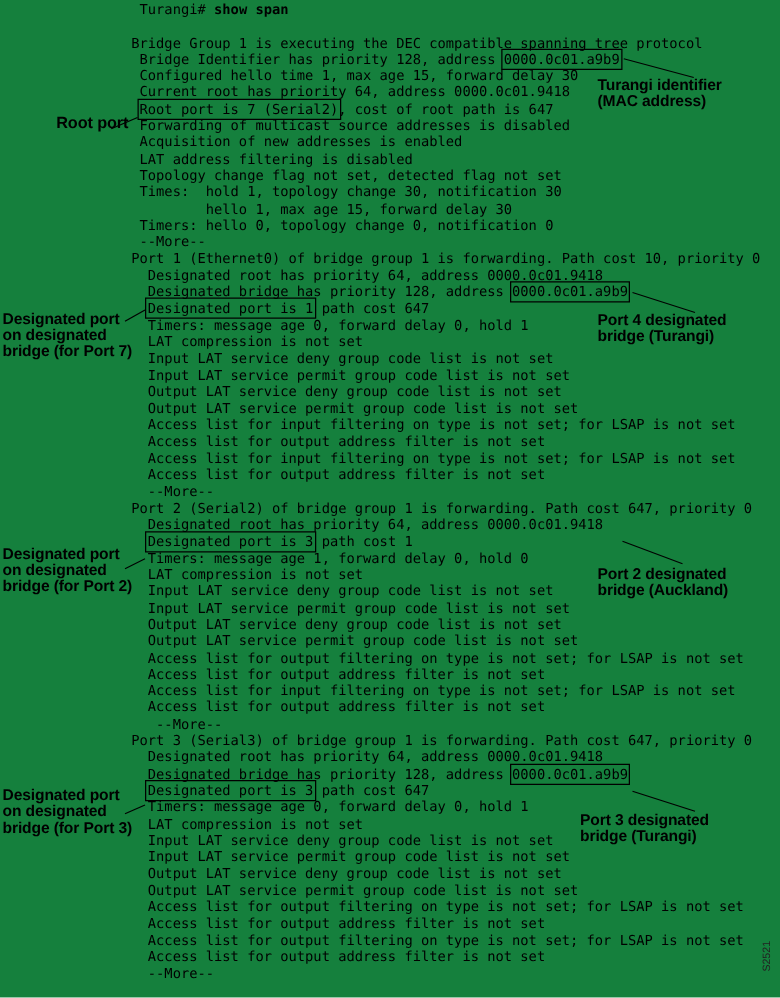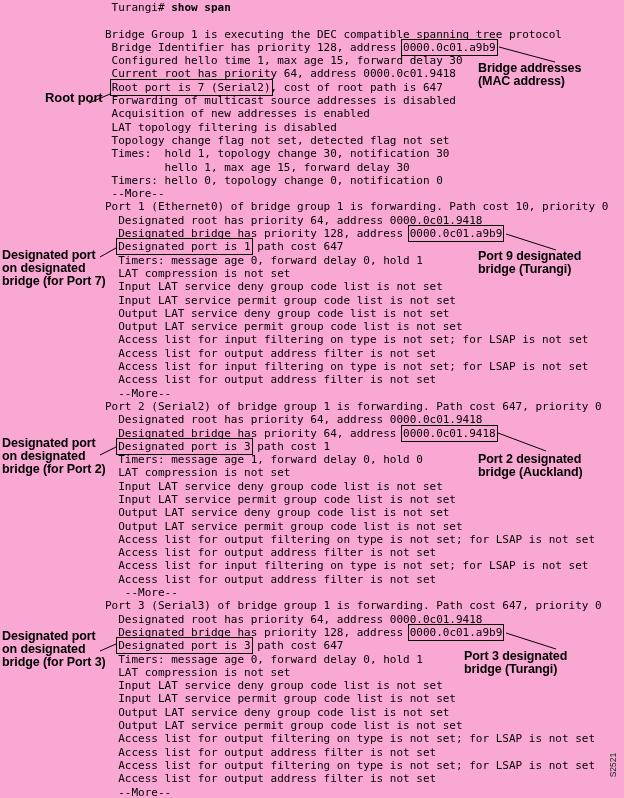--- a/index.html
+++ b/index.html
@@ -1,17 +1,17 @@
 <!DOCTYPE html>
 <html><head>
 <meta charset="utf-8">
 <style>
   html,body { margin:0; padding:0; background:#fff; }
   .canvas {
-    position:relative; width:624px; height:798px; background:#f9a8d4;
+    position:relative; width:624px; height:798px; background:#15803d;
     font-family:"Liberation Sans", sans-serif; overflow:hidden; color:#000;
   }
   .terminal {
     position:absolute; left:105px; top:1px;
     font-family:"DejaVu Sans Mono", monospace;
     font-size:11px; line-height:13.3px; color:#000;
   }
   .tline { white-space:pre; height:13.3px; }
   .boxed { outline:1px solid #000; outline-offset:1px; }
   .strong { font-weight:bold; }
@@ -43,21 +43,21 @@
   <div class="terminal">
       <div class="tline"><span> Turangi# </span><span class="strong">show span</span></div>
       <div class="tline"> </div>
       <div class="tline"><span>Bridge Group 1 is executing the DEC compatible spanning tree protocol</span></div>
       <div class="tline"><span> Bridge Identifier has priority 128, address </span><span class="boxed">0000.0c01.a9b9</span></div>
       <div class="tline"><span> Configured hello time 1, max age 15, forward delay 30</span></div>
       <div class="tline"><span> Current root has priority 64, address 0000.0c01.9418</span></div>
       <div class="tline"><span> </span><span class="boxed">Root port is 7 (Serial2)</span><span>, cost of root path is 647</span></div>
       <div class="tline"><span> Forwarding of multicast source addresses is disabled</span></div>
       <div class="tline"><span> Acquisition of new addresses is enabled</span></div>
-      <div class="tline"><span> LAT topology filtering is disabled</span></div>
+      <div class="tline"><span> LAT address filtering is disabled</span></div>
       <div class="tline"><span> Topology change flag not set, detected flag not set</span></div>
       <div class="tline"><span> Times:  hold 1, topology change 30, notification 30</span></div>
       <div class="tline"><span>         hello 1, max age 15, forward delay 30</span></div>
       <div class="tline"><span> Timers: hello 0, topology change 0, notification 0</span></div>
       <div class="tline"><span> --More--</span></div>
       <div class="tline"><span>Port 1 (Ethernet0) of bridge group 1 is forwarding. Path cost 10, priority 0</span></div>
       <div class="tline"><span>  Designated root has priority 64, address 0000.0c01.9418</span></div>
       <div class="tline"><span>  Designated bridge has priority 128, address </span><span class="boxed">0000.0c01.a9b9</span></div>
       <div class="tline"><span>  </span><span class="boxed">Designated port is 1</span><span> path cost 647</span></div>
       <div class="tline"><span>  Timers: message age 0, forward delay 0, hold 1</span></div>
@@ -66,21 +66,20 @@
       <div class="tline"><span>  Input LAT service permit group code list is not set</span></div>
       <div class="tline"><span>  Output LAT service deny group code list is not set</span></div>
       <div class="tline"><span>  Output LAT service permit group code list is not set</span></div>
       <div class="tline"><span>  Access list for input filtering on type is not set; for LSAP is not set</span></div>
       <div class="tline"><span>  Access list for output address filter is not set</span></div>
       <div class="tline"><span>  Access list for input filtering on type is not set; for LSAP is not set</span></div>
       <div class="tline"><span>  Access list for output address filter is not set</span></div>
       <div class="tline"><span>  --More--</span></div>
       <div class="tline"><span>Port 2 (Serial2) of bridge group 1 is forwarding. Path cost 647, priority 0</span></div>
       <div class="tline"><span>  Designated root has priority 64, address 0000.0c01.9418</span></div>
-      <div class="tline"><span>  Designated bridge has priority 64, address </span><span class="boxed">0000.0c01.9418</span></div>
       <div class="tline"><span>  </span><span class="boxed">Designated port is 3</span><span> path cost 1</span></div>
       <div class="tline"><span>  Timers: message age 1, forward delay 0, hold 0</span></div>
       <div class="tline"><span>  LAT compression is not set</span></div>
       <div class="tline"><span>  Input LAT service deny group code list is not set</span></div>
       <div class="tline"><span>  Input LAT service permit group code list is not set</span></div>
       <div class="tline"><span>  Output LAT service deny group code list is not set</span></div>
       <div class="tline"><span>  Output LAT service permit group code list is not set</span></div>
       <div class="tline"><span>  Access list for output filtering on type is not set; for LSAP is not set</span></div>
       <div class="tline"><span>  Access list for output address filter is not set</span></div>
       <div class="tline"><span>  Access list for input filtering on type is not set; for LSAP is not set</span></div>
@@ -112,32 +111,32 @@
     <line x1="498" y1="433" x2="546" y2="451"></line>
     <line x1="100" y1="651" x2="116" y2="644"></line>
     <line x1="506" y1="633" x2="556" y2="649"></line>
   </svg>
 
   <div class="callout co-root">
     <div>Root port</div>
   </div>
 
   <div class="callout co-bid">
-    <div>Bridge addresses</div>
+    <div>Turangi identifier</div>
     <div>(MAC address)</div>
   </div>
 
   <div class="callout co-dp1">
     <div>Designated port</div>
     <div>on designated</div>
     <div>bridge (for Port 7)</div>
   </div>
 
   <div class="callout co-p1b">
-    <div>Port 9 designated</div>
+    <div>Port 4 designated</div>
     <div>bridge (Turangi)</div>
   </div>
 
   <div class="callout co-dp2">
     <div>Designated port</div>
     <div>on designated</div>
     <div>bridge (for Port 2)</div>
   </div>
 
   <div class="callout co-p2b">

